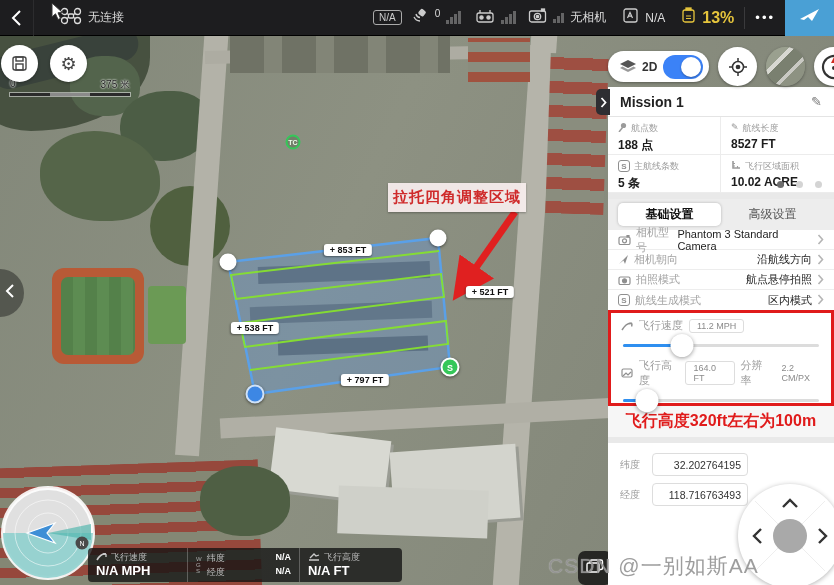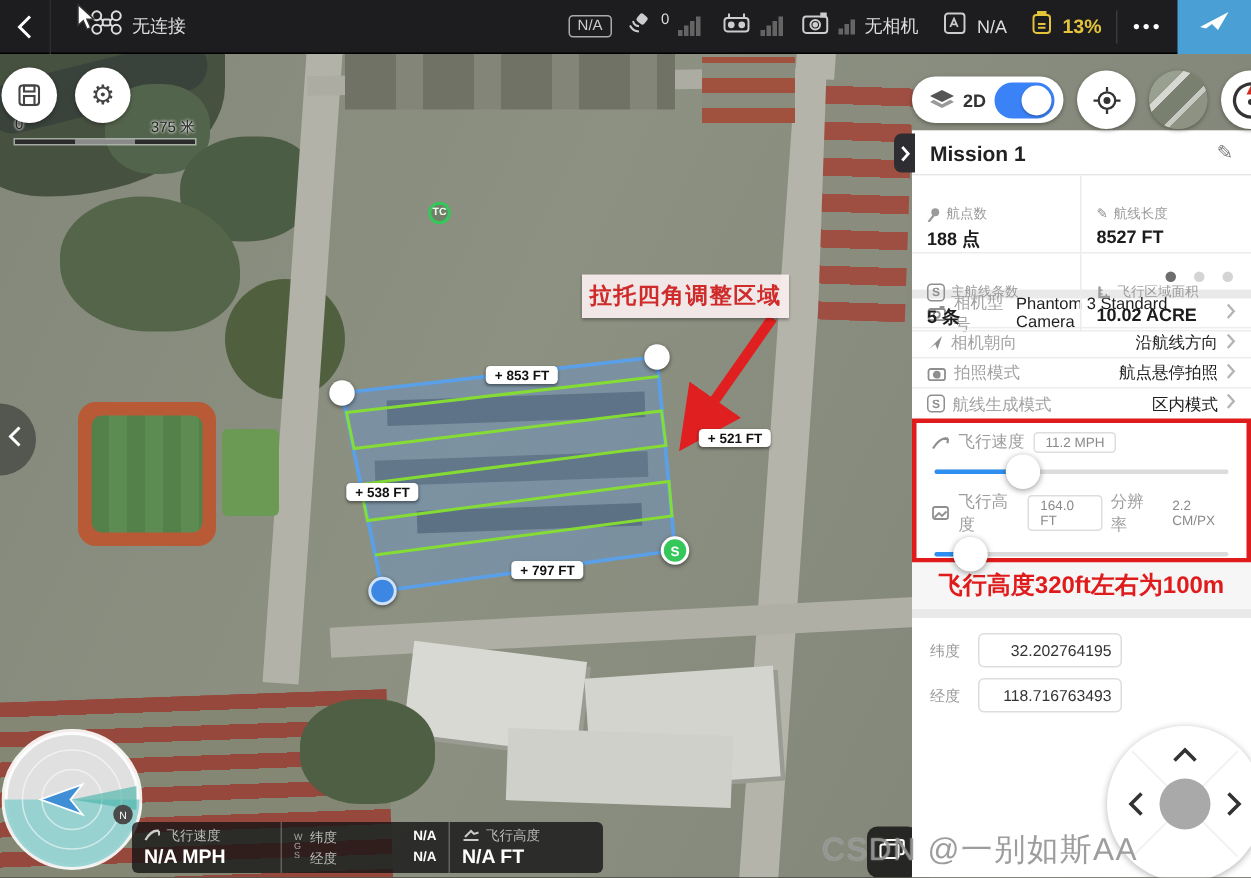--- a/index.html
+++ b/index.html
@@ -6,21 +6,21 @@
   *{box-sizing:border-box;font-family:"Liberation Sans","DejaVu Sans",sans-serif;}
   #app{position:relative;width:834px;height:585px;overflow:hidden;background:#878b7a;}
   
   .topbar{position:absolute;left:0;top:0;width:834px;height:36px;background:#1d1d1f;display:flex;align-items:center;color:#e8e8e8;z-index:40;border-bottom:1px solid #000;}
   .tb-back{width:34px;height:36px;display:flex;align-items:center;justify-content:center;border-right:1px solid #2c2c2e;cursor:pointer;}
   .tb-group{display:flex;align-items:center;gap:6px;}
   .tb-text{font-size:12px;color:#ddd;}
   .badge{border:1px solid #aaa;border-radius:3px;font-size:10px;padding:1px 5px;color:#ccc;}
   .bars{display:flex;align-items:flex-end;gap:1px;opacity:.45;}
   .bars i{display:block;width:3px;background:#bbb;}
-  .tb-batt{color:#e5c43c;font-size:13px;font-weight:bold;}
+  .tb-batt{color:#e5c43c;font-size:16px;font-weight:bold;}
   .tb-sep{width:1px;height:22px;background:#3a3a3c;margin:0 10px;}
   .tb-more{color:#fff;font-size:13px;letter-spacing:2px;cursor:pointer;}
   .tb-fly{margin-left:10px;width:49px;height:36px;background:#4aa0d5;display:flex;align-items:center;justify-content:center;cursor:pointer;}
   
   .map{position:absolute;left:0;top:36px;width:834px;height:549px;overflow:hidden;background:
     linear-gradient(115deg,#83887a 0%,#8d9182 40%,#7f8376 100%);}
   .mf{position:absolute;}
   .overlay-svg{position:absolute;left:0;top:0;z-index:5;}
   .pill{position:absolute;transform:translate(-50%,-50%);background:#fff;border-radius:3px;padding:1px 6px;font-size:9px;font-weight:bold;color:#111;white-space:nowrap;box-shadow:0 1px 2px rgba(0,0,0,.4);z-index:7;}
   .handle{position:absolute;transform:translate(-50%,-50%);border-radius:50%;z-index:8;cursor:grab;box-shadow:0 1px 3px rgba(0,0,0,.5);}
@@ -56,21 +56,21 @@
   .minimap{background:linear-gradient(135deg,#9aa08f 0 30%,#d8d8d2 30% 38%,#7a8070 38% 60%,#c9c9c3 60% 66%,#8d9282 66% 100%);}
   
   .panel{position:absolute;left:608px;top:87px;width:226px;height:498px;background:#e9e9e9;z-index:30;display:flex;flex-direction:column;}
   .collapse-tab{position:absolute;left:596px;top:89px;width:14px;height:26px;background:#2e2e32;border-radius:5px 0 0 5px;z-index:31;display:flex;align-items:center;justify-content:center;cursor:pointer;}
   .sec{background:#fff;}
   .p-header{height:30px;display:flex;align-items:center;justify-content:space-between;padding:0 12px;border-bottom:1px solid #e4e4e4;}
   .p-title{font-size:14px;font-weight:bold;color:#222;}
   .stats{height:76px;position:relative;display:grid;grid-template-columns:1fr 1fr;grid-template-rows:1fr 1fr;}
   .stat{padding:5px 10px 0 10px;border-bottom:1px solid #ececec;border-right:1px solid #ececec;}
   .stat:nth-child(2n){border-right:none;}
-  .stat-l{display:flex;align-items:center;gap:4px;font-size:9px;color:#9b9b9b;margin-top:14px;}
+  .stat-l{display:flex;align-items:flex-start;gap:4px;font-size:9px;color:#9b9b9b;}
   .stat-v{font-size:12px;font-weight:bold;color:#1c1c1c;margin-top:2px;}
   .dots{position:absolute;right:12px;bottom:5px;display:flex;gap:12px;}
   .dots i{width:7px;height:7px;border-radius:50%;background:#d4d4d4;}
   .dots i.on{background:#6d6d6d;}
   .gap{height:6px;background:#e9e9e9;}
   .tabs{height:31px;display:flex;align-items:center;padding:4px 10px;background:#ededed;}
   .tab{flex:1;height:23px;display:flex;align-items:center;justify-content:center;font-size:12px;color:#555;cursor:pointer;}
   .tab.active{background:#fff;border-radius:5px;box-shadow:0 0 3px rgba(0,0,0,.25);font-weight:bold;color:#111;}
   .rows{background:#fff;}
   .s-row{height:20px;display:flex;align-items:center;padding:0 10px;border-bottom:1px solid #ededed;cursor:pointer;}
@@ -431,20 +431,24 @@
       </div>
       <div class="dots">
           <i class="on"></i>
           <i></i>
           <i></i>
         </div>
     </div>
 
     <div class="gap"></div>
 
+    <div class="sec tabs">
+      <div class="tab active">基础设置</div>
+      <div class="tab">高级设置</div>
+    </div>
 
     <div class="rows">
       <div class="s-row">
         <span class="ico">
             <svg width="13" height="10" viewBox="0 0 13 10" fill="none" stroke="#8f8f8f" stroke-width="1.2">
               <rect x="1" y="2" width="11" height="7.5" rx="1.5"></rect>
               <circle cx="6.5" cy="5.8" r="2"></circle>
               <rect x="9" y="0.5" width="2" height="1.5" fill="#8f8f8f"></rect>
             </svg>
           </span>

